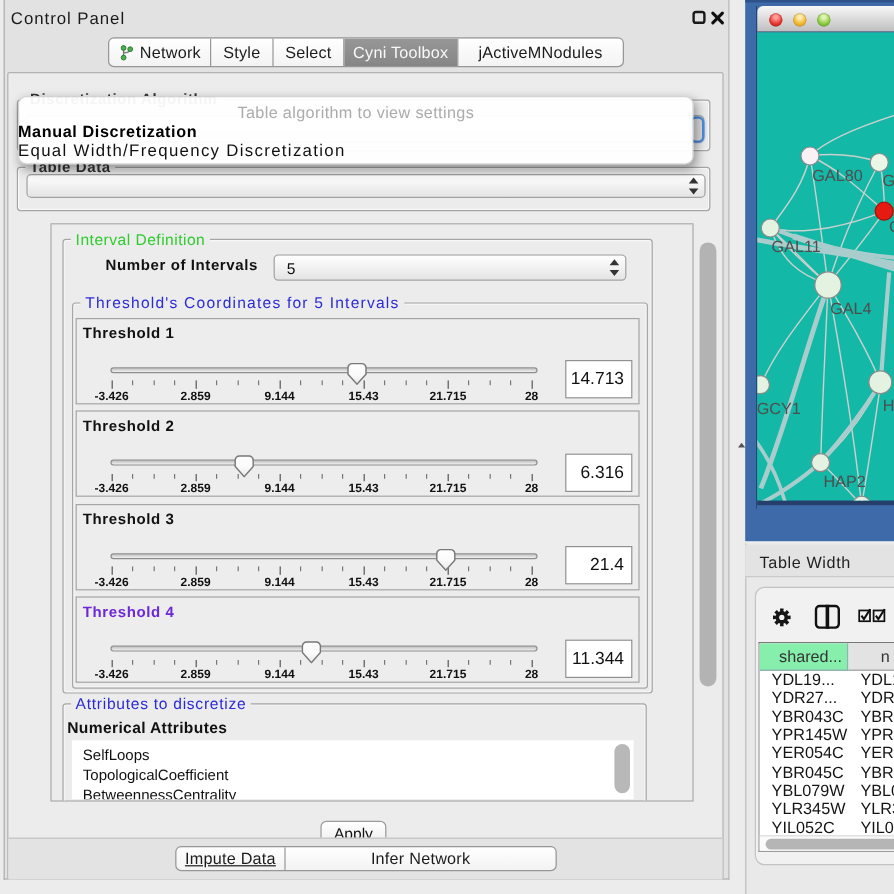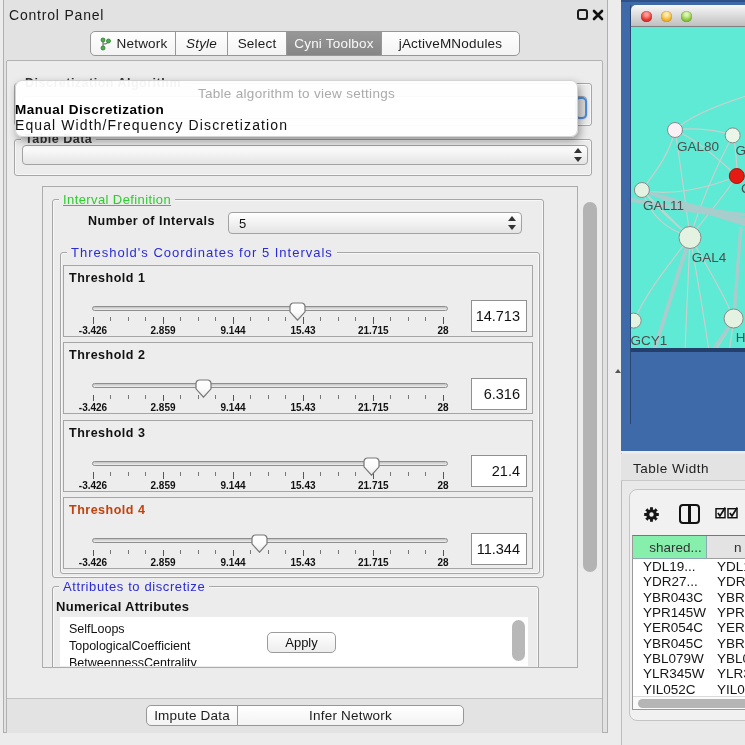--- a/index.html
+++ b/index.html
@@ -28,21 +28,21 @@
   </svg>
 
 <div class="abs" id="toptabs" style="left:90px; top:31px; width:430px; height:25px; border:1px solid #979797; border-radius:5px; background:linear-gradient(#FFFFFF,#F3F3F3); display:flex; font-size:13.5px; letter-spacing:0.2px; color:#1c1c1c; overflow:hidden;">
   <div style="width:85px; border-right:1px solid #979797; display:flex; align-items:center; justify-content:center;">
     <svg width="13" height="14" viewBox="0 0 13 14" style="margin-right:5px;">
       <path d="M4 3.5 V10.5 M4 7 C7 7 9 6.5 9 4.5" stroke="#7a7a7a" fill="none" stroke-width="1.2"></path>
       <circle cx="4" cy="3" r="2" fill="#4CAF50" stroke="#2c7a2c" stroke-width=".8"></circle>
       <circle cx="4" cy="11" r="2" fill="#4CAF50" stroke="#2c7a2c" stroke-width=".8"></circle>
       <circle cx="9.5" cy="4" r="2" fill="#4CAF50" stroke="#2c7a2c" stroke-width=".8"></circle>
     </svg>Network</div>
-  <div style="width:52px; border-right:1px solid #979797; display:flex; align-items:center; justify-content:center;font-style:italic;">Style</div>
+  <div style="width:52px; border-right:1px solid #979797; display:flex; align-items:center; justify-content:center;">Style</div>
   <div style="width:59px; border-right:1px solid #979797; display:flex; align-items:center; justify-content:center;">Select</div>
   <div style="width:95px; border-right:1px solid #979797; display:flex; align-items:center; justify-content:center; background:linear-gradient(#979797,#868686); color:#F8F8F8;">Cyni Toolbox</div>
   <div style="flex:1; display:flex; align-items:center; justify-content:center;">jActiveMNodules</div>
 </div>
 
 <div class="abs" id="mainpanel" style="left:6px; top:60px; width:597px; height:673px; background:#ECECEC; border:1px solid #B2B2B2; border-radius:2px;"></div>
 
 <div class="abs etched" style="left:14px; top:83px; width:578px; height:43px;">
   <span class="gtitle" style="font-weight:bold; color:#333; font-size:12.5px; letter-spacing:0.5px;">Discretization Algorithm</span>
 </div>
@@ -52,21 +52,21 @@
 <div class="abs etched" style="left:14px; top:139px; width:578px; height:37px;">
   <span class="gtitle" style="font-weight:bold; color:#333; font-size:12.5px; letter-spacing:0.5px;">Table Data</span>
 </div>
 <div class="combo" style="left:22px; top:145px; width:566px; height:20px;">
   <span class="stepper"></span>
 </div>
 
 <div class="abs" id="viewport" style="left:42px; top:186px; width:536px; height:482px; border:1px solid #ACACAC; background:#ECECEC; overflow:hidden;">
 
   <div class="abs etched" style="left:9px; top:12px; width:492px; height:379px; border-radius:3px;">
-    <span class="gtitle" style="color:#2ECC2E; font-size:13px; letter-spacing:0.4px;text-decoration:underline;">Interval Definition</span>
+    <span class="gtitle" style="color:#2ECC2E; font-size:13px; letter-spacing:0.4px;">Interval Definition</span>
   </div>
   <div class="abs" style="left:45px; top:27px; font-size:12.5px; letter-spacing:0.5px; font-weight:bold; color:#111;">Number of Intervals</div>
   <div class="combo" style="left:185px; top:25px; width:294px; height:22px;">
     <span class="ctext">5</span>
     <span class="stepper"></span>
   </div>
   <div class="abs etched" style="left:17px; top:65px; width:480px; height:322px;">
     <span class="gtitle" style="color:#2B2BD6; font-size:13px; letter-spacing:1px;">Threshold's Coordinates for 5 Intervals</span>
   </div>
 
@@ -190,21 +190,21 @@
           <linearGradient id="kg2" x1="0" y1="0" x2="0" y2="1">
         <stop offset="0" stop-color="#FFFFFF"></stop>
             <stop offset="0.55" stop-color="#FAFAFA"></stop>
             <stop offset="1" stop-color="#E8E8E8"></stop>
       </linearGradient>
         </defs>
     </svg>
     <div style="position:absolute; left:407px; top:34.5px; width:56px; height:32px; background:#FFF; border:1px solid #909090; font-size:14.5px; color:#111; text-align:right; line-height:31px; padding-right:6px;">21.4</div>
   </div>
     <div style="position:absolute; left:20px; top:310px; width:470px; height:72px; background:#EDEDED; border:1px solid #A5A5A5;">
-    <div style="position:absolute; left:5px; top:5px; font-size:12.5px; letter-spacing:0.5px; font-weight:bold; color:#c2410c;">Threshold 4</div>
+    <div style="position:absolute; left:5px; top:5px; font-size:12.5px; letter-spacing:0.5px; font-weight:bold; color:#6d28d9;">Threshold 4</div>
     <div style="position:absolute; left:28px; top:40px; width:356px; height:5px; border:1px solid #8E8E8E; border-radius:3px; background:linear-gradient(#C2C2C2,#F0F0F0);"></div>
     <div style="position:absolute; left:28.5px; top:51.5px; width:1px; height:6.5px; background:#555;"></div>
       <div style="position:absolute; left:14px; top:59px; width:30px; text-align:center; font-size:10px; font-weight:bold; color:#111;">-3.426</div>
       <div style="position:absolute; left:46px; top:51.5px; width:1px; height:4px; background:#777;"></div>
       <div style="position:absolute; left:63.5px; top:51.5px; width:1px; height:4px; background:#777;"></div>
       <div style="position:absolute; left:81px; top:51.5px; width:1px; height:4px; background:#777;"></div>
       <div style="position:absolute; left:98.5px; top:51.5px; width:1px; height:6.5px; background:#555;"></div>
       <div style="position:absolute; left:84px; top:59px; width:30px; text-align:center; font-size:10px; font-weight:bold; color:#111;">2.859</div>
       <div style="position:absolute; left:116px; top:51.5px; width:1px; height:4px; background:#777;"></div>
       <div style="position:absolute; left:133.5px; top:51.5px; width:1px; height:4px; background:#777;"></div>
@@ -250,40 +250,40 @@
 
 </div>
 
 <div class="abs" style="left:583px; top:202px; width:14px; height:370px; background:#B3B3B3; border-radius:7px;"></div>
 
 <div class="abs" id="popup" style="left:15px; top:80px; width:563px; height:57px; background:rgba(255,255,255,0.95); border:1px solid rgba(170,170,170,0.5); border-radius:7px; box-shadow:2px 4px 9px rgba(0,0,0,0.38);"></div>
 <div class="abs" style="left:15px; top:86px; width:563px; text-align:center; font-size:13.5px; letter-spacing:0.3px; color:#ABABAB;">Table algorithm to view settings</div>
 <div class="abs" style="left:15px; top:102px; font-size:13.5px; letter-spacing:0.5px; font-weight:bold; color:#000;">Manual Discretization</div>
 <div class="abs" style="left:15px; top:117px; font-size:14px; letter-spacing:1.1px; color:#111;">Equal Width/Frequency Discretization</div>
 
-<div class="abs" style="left:267px; top:632px; width:69px; height:21px; background:linear-gradient(#FFFFFF,#EDEDED); border:1px solid #9B9B9B; border-radius:5px; font-size:13px; color:#111; text-align:center; line-height:19px;">Apply</div>
+<div class="abs" style="left:267px; top:684px; width:55px; height:21px; background:linear-gradient(#FFFFFF,#EDEDED); border:1px solid #9B9B9B; border-radius:5px; font-size:13px; color:#111; text-align:center; line-height:19px;">Apply</div>
 
 <div class="abs" style="left:7px; top:698px; width:595px; height:35px; background:#E3E3E3; border-top:1px solid #C2C2C2;"></div>
 <div class="abs" id="bottabs" style="left:146px; top:705px; width:318px; height:21px; border:1px solid #979797; border-radius:5px; background:linear-gradient(#FFFFFF,#F3F3F3); display:flex; font-size:13.5px; letter-spacing:0.2px; color:#1c1c1c; overflow:hidden;">
-  <div style="width:91px; border-right:1px solid #979797; display:flex; align-items:center; justify-content:center;">Impute Data</div>
+  <div style="width:91px; border-right:1px solid #979797; display:flex; align-items:center; justify-content:center;text-decoration:underline;">Impute Data</div>
   <div style="flex:1; display:flex; align-items:center; justify-content:center;">Infer Network</div>
 </div>
 
 <div class="abs" style="left:608px; top:0; width:13px; height:745px; background:#ECECEC;"></div>
 <div class="abs" style="left:615px; top:369px; width:0; height:0; border-left:3px solid transparent; border-right:3px solid transparent; border-bottom:4px solid #555;"></div>
 
 <div class="abs" style="left:621px; top:0; width:124px; height:451px; background:#3F6AAA; border-top:2px solid #2E5288;"></div>
 
 <div class="abs" id="netwin" style="left:631px; top:5px; width:114px; height:419px; box-shadow:-1px 0 0 #28466E;">
   <div style="height:22px; background:linear-gradient(#F8F8F8,#BFBFBF); border-bottom:1px solid #808080; border-top-left-radius:5px; position:relative;">
     <div class="abs" style="left:10px; top:6px; width:11px; height:11px; border-radius:50%; background:radial-gradient(circle at 50% 30%, #FF9C96 15%, #E43530 60%, #C01812); box-shadow:inset 0 0 1px #8d0f0a;"></div>
     <div class="abs" style="left:30px; top:6px; width:11px; height:11px; border-radius:50%; background:radial-gradient(circle at 50% 30%, #FFEBB0 15%, #F0B62B 60%, #D99416); box-shadow:inset 0 0 1px #96690f;"></div>
     <div class="abs" style="left:50px; top:6px; width:11px; height:11px; border-radius:50%; background:radial-gradient(circle at 50% 30%, #DDF5B2 15%, #8CC93E 60%, #62A321); box-shadow:inset 0 0 1px #3f7112;"></div>
   </div>
-  <div style="height:321px; background:#5eead4; overflow:hidden; position:relative;">
+  <div style="height:390px; background:#14b8a6; overflow:hidden; position:relative;">
     <svg width="114" height="393" viewBox="0 0 114 393">
       <g fill="none" stroke="#C9D0CD" stroke-width="1.2">
         <path d="M118 68 C80 80, 55 92, 44 103"></path>
         <path d="M44 103 C38 130, 20 150, 11 163"></path>
         <path d="M44 103 C50 140, 55 180, 59 210"></path>
         <path d="M44 103 C70 115, 90 135, 106 149"></path>
         <path d="M44 103 C65 100, 85 103, 102 108"></path>
         <path d="M102 108 C105 122, 106 135, 106 149"></path>
         <path d="M106 149 C92 170, 75 190, 59 210"></path>
         <path d="M102 108 C85 140, 70 175, 59 210"></path>

